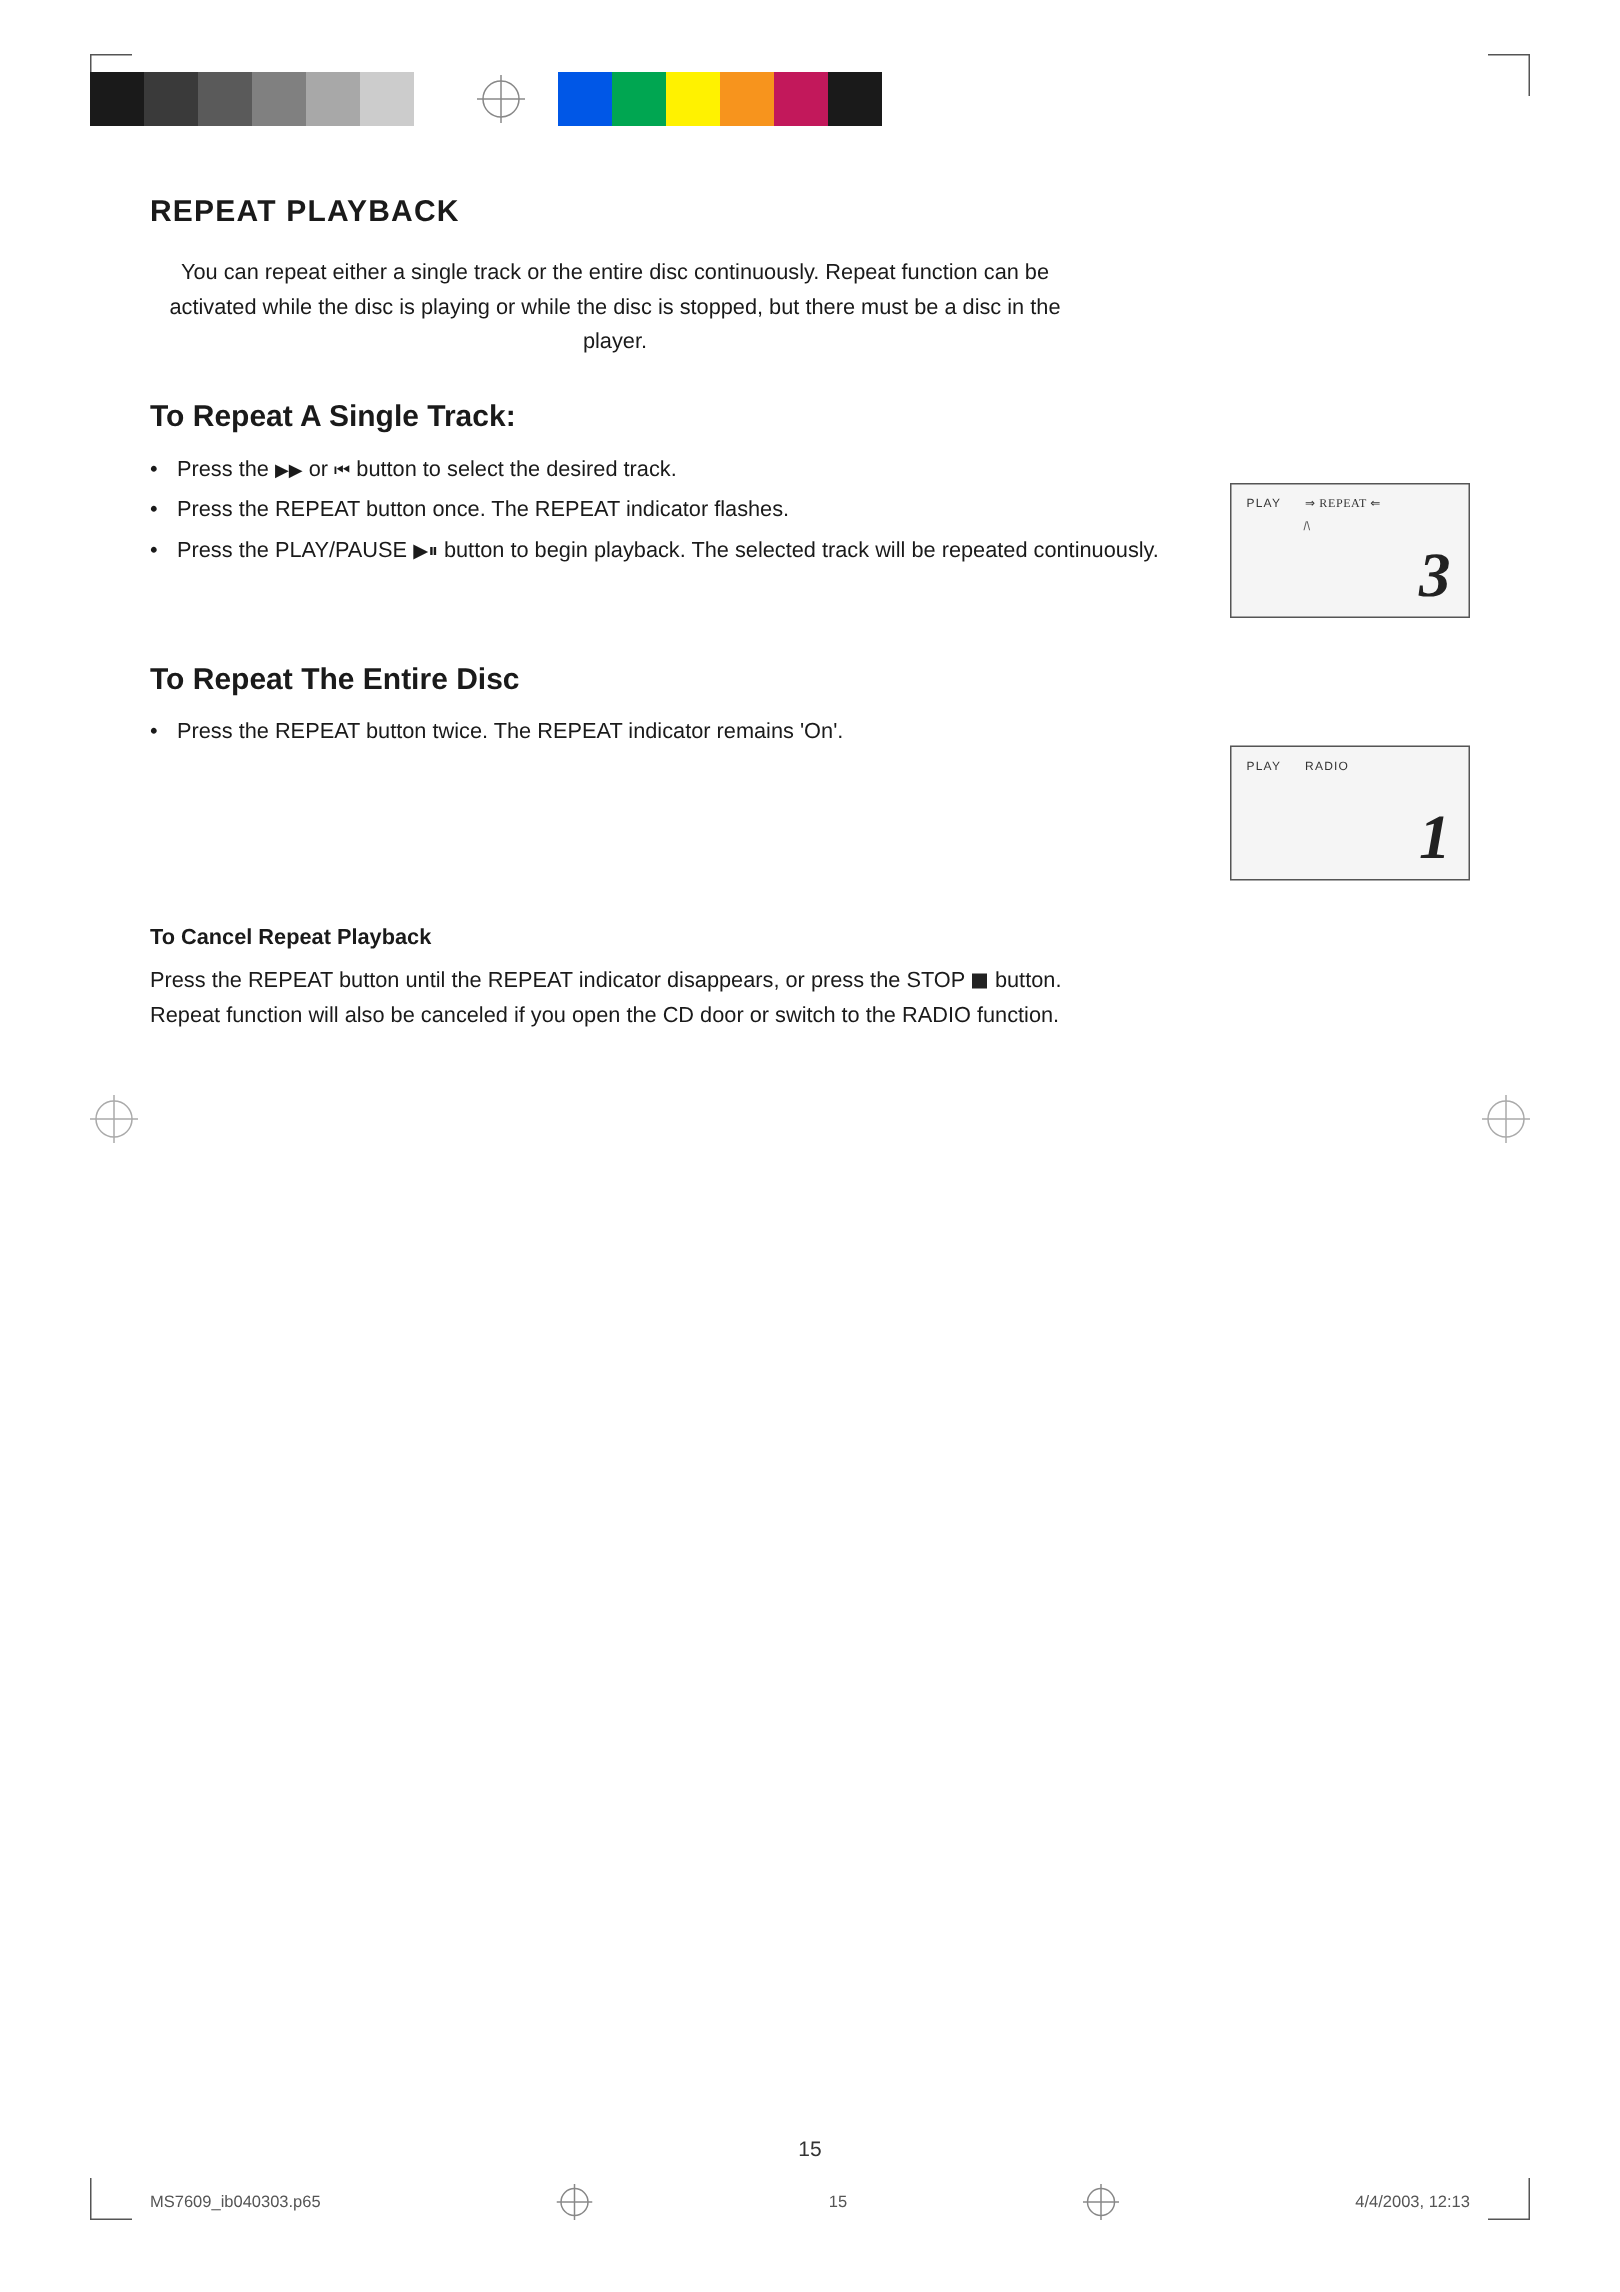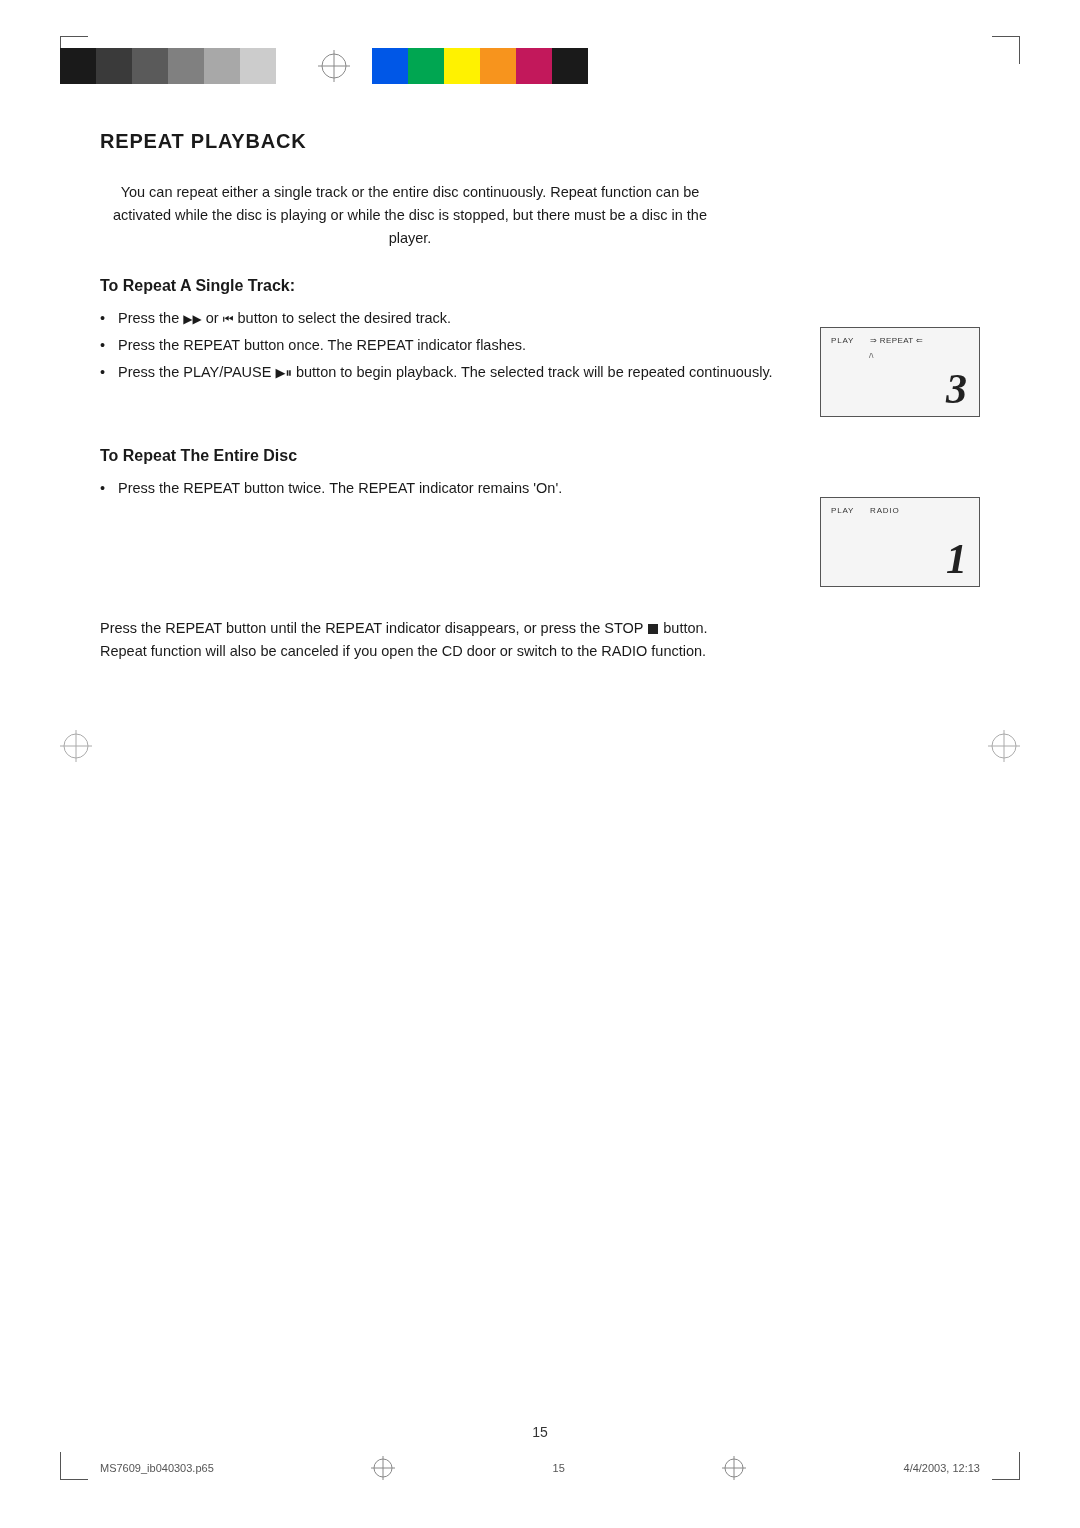--- a/index.html
+++ b/index.html
@@ -104,34 +104,34 @@
       top: 130px;
       left: 100px;
       right: 100px;
       bottom: 130px;
     }
 
     .page-title {
       font-size: 20px;
       font-weight: 900;
       letter-spacing: 0.04em;
-      margin-bottom: 28px;
+      margin-bottom: 18px;
       text-transform: uppercase;
     }
 
     .intro-text {
       font-size: 14.5px;
       line-height: 1.6;
       margin-bottom: 26px;
       max-width: 620px;
       text-align: center;
     }
 
     .section-heading {
-      font-size: 16px;
+      font-size: 20px;
       font-weight: 700;
       margin-bottom: 12px;
     }
 
     .section-block {
       display: flex;
       align-items: flex-start;
       margin-bottom: 30px;
       gap: 30px;
     }
@@ -322,21 +322,21 @@
         <ul class="bullet-list">
           <li>Press the <span style="font-size:12px;">▶▶</span> or <span style="font-size:12px;">⏮</span> button to select the desired track.</li>
           <li>Press the REPEAT button once. The REPEAT indicator flashes.</li>
           <li>Press the PLAY/PAUSE <span class="icon-play-pause">▶⏸</span> button to begin playback. The selected track will be repeated continuously.</li>
         </ul>
       </div>
 
       <div class="lcd-box">
         <div class="lcd-labels">
           <span style="font-size:8px;letter-spacing:0.1em;">PLAY</span>
-          <span style="font-size:8px;letter-spacing:0.05em;">⇒ REPEAT ⇐</span>
+          <span style="font-size:8px;letter-spacing:0.05em;font-family:Liberation Serif, serif;">⇒ REPEAT ⇐</span>
         </div>
         <div style="font-size:8px;color:#555;margin-top:2px;padding-left:38px;">/\</div>
         <div class="lcd-number" style="font-family:'Times New Roman',serif;font-style:italic;">3</div>
       </div>
     </div>
   </div>
 
   <div>
     <div class="section-heading">To Repeat The Entire Disc</div>
 
@@ -351,20 +351,21 @@
         <div class="lcd-labels">
           <span style="font-size:8px;letter-spacing:0.1em;">PLAY</span>
           <span style="font-size:8px;letter-spacing:0.1em;">RADIO</span>
         </div>
         <div class="lcd-number" style="font-family:'Times New Roman',serif;font-style:italic;">1</div>
       </div>
     </div>
   </div>
 
   <div class="cancel-section">
+    <div class="cancel-heading">To Cancel Repeat Playback</div>
     <div class="cancel-text">
       Press the REPEAT button until the REPEAT indicator disappears, or press the STOP <span class="icon-stop"></span> button. Repeat function will also be canceled if you open the CD door or switch to the RADIO function.
     </div>
   </div>
 
 </div>
 
 <div class="page-number">15</div>
 
 <div class="footer">

